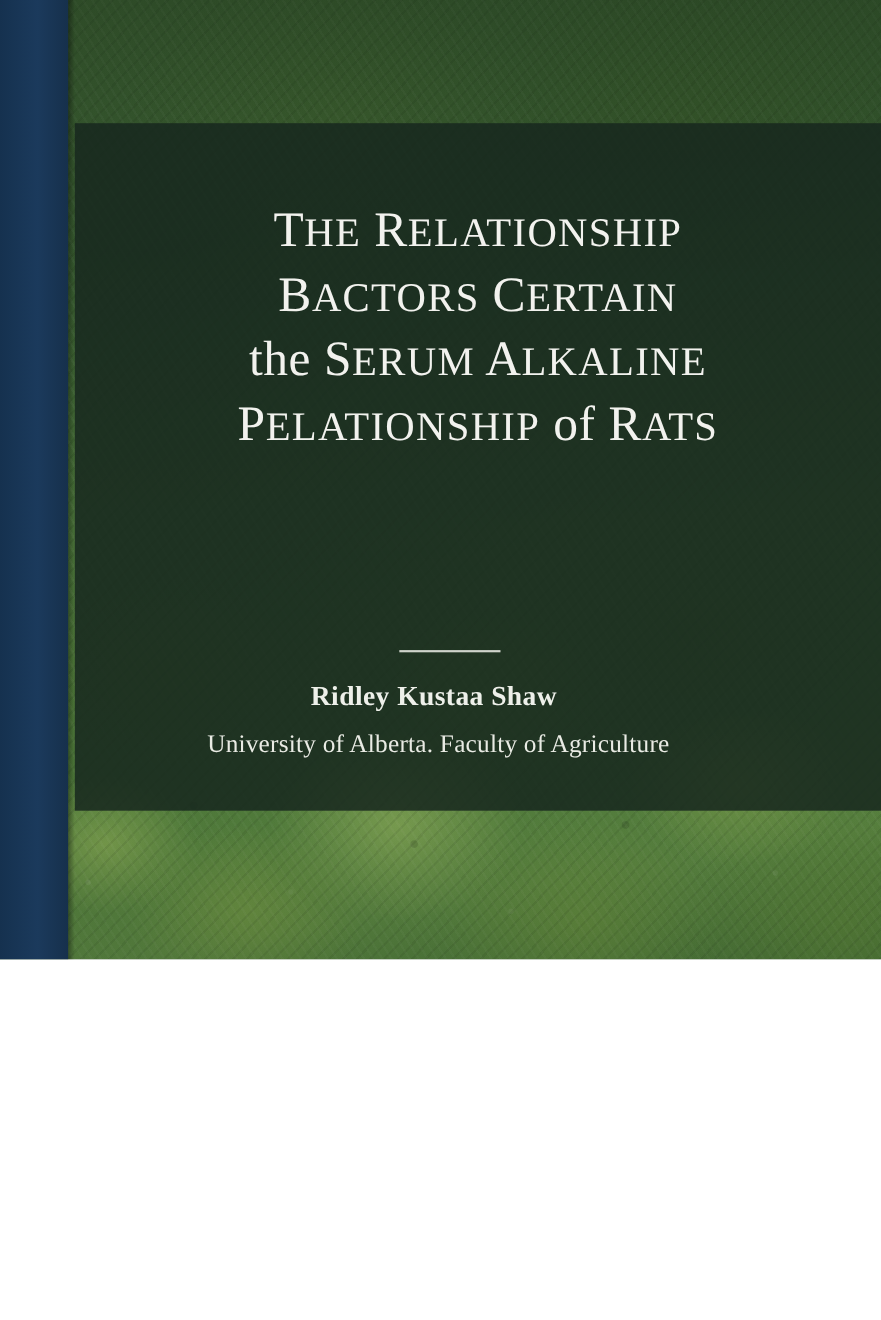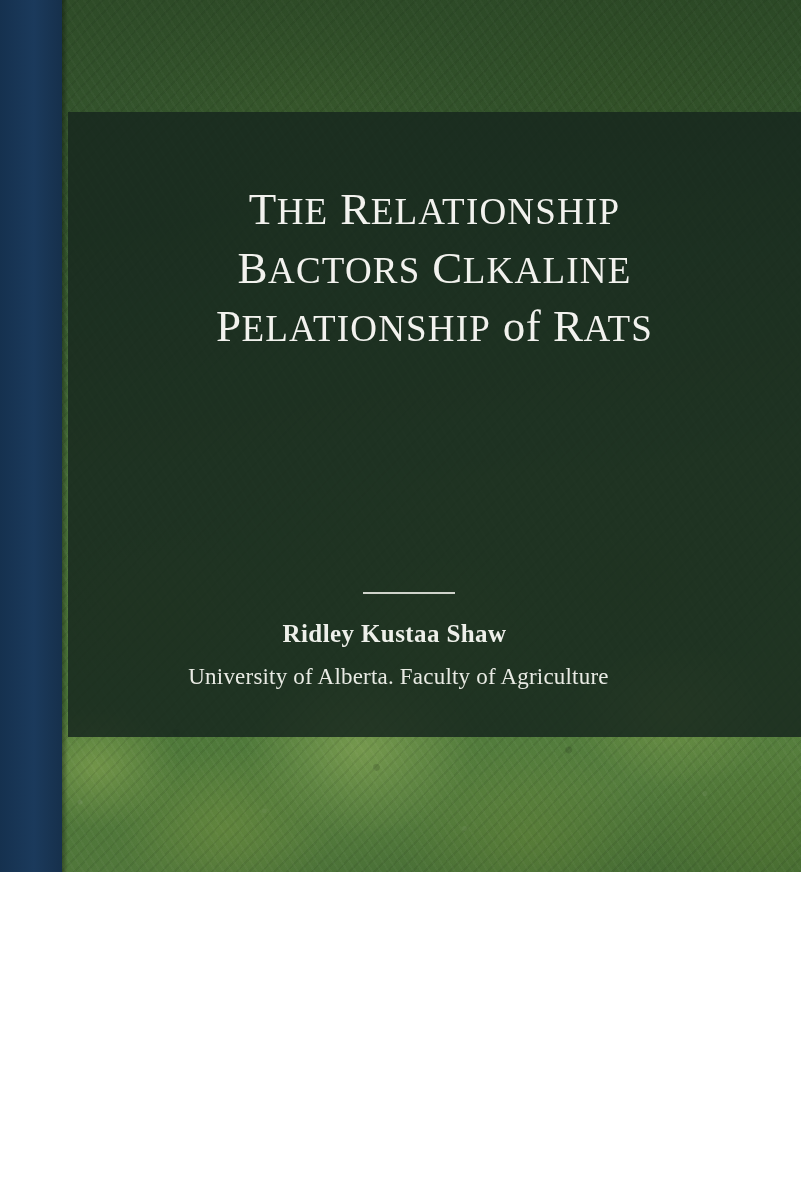--- a/index.html
+++ b/index.html
@@ -169,21 +169,22 @@
   <div class="bg-texture"></div>
   <div class="bg-vignette"></div>
 
   <div class="spine"></div>
   <div class="spine-edge"></div>
 
   <div class="title-panel">
 
     <div class="title-block">
       <p class="title-line"><span class="smallcap-lead">T</span><span class="sc">HE</span> <span class="smallcap-lead">R</span><span class="sc">ELATIONSHIP</span></p>
-      <p class="title-line"><span class="smallcap-lead">B</span><span class="sc">ACTORS</span> <span class="smallcap-lead">C</span><span class="sc">LKALINE</span></p>
+      <p class="title-line"><span class="smallcap-lead">B</span><span class="sc">ACTORS</span> <span class="smallcap-lead">C</span><span class="sc">ERTAIN</span></p>
+      <p class="title-line"><span class="smallcap-lead">the</span> <span class="smallcap-lead">S</span><span class="sc">ERUM</span> <span class="smallcap-lead">A</span><span class="sc">LKALINE</span></p>
       <p class="title-line"><span class="smallcap-lead">P</span><span class="sc">ELATIONSHIP</span> <span class="smallcap-lead">of</span> <span class="smallcap-lead">R</span><span class="sc">ATS</span></p>
     </div>
 
     <div class="rule-wrap">
       <span class="rule"></span>
     </div>
 
     <div class="authors">
       <p class="author-name">Ridley Kustaa Shaw</p>
       <p class="author-org">University of Alberta. Faculty of Agriculture</p>

